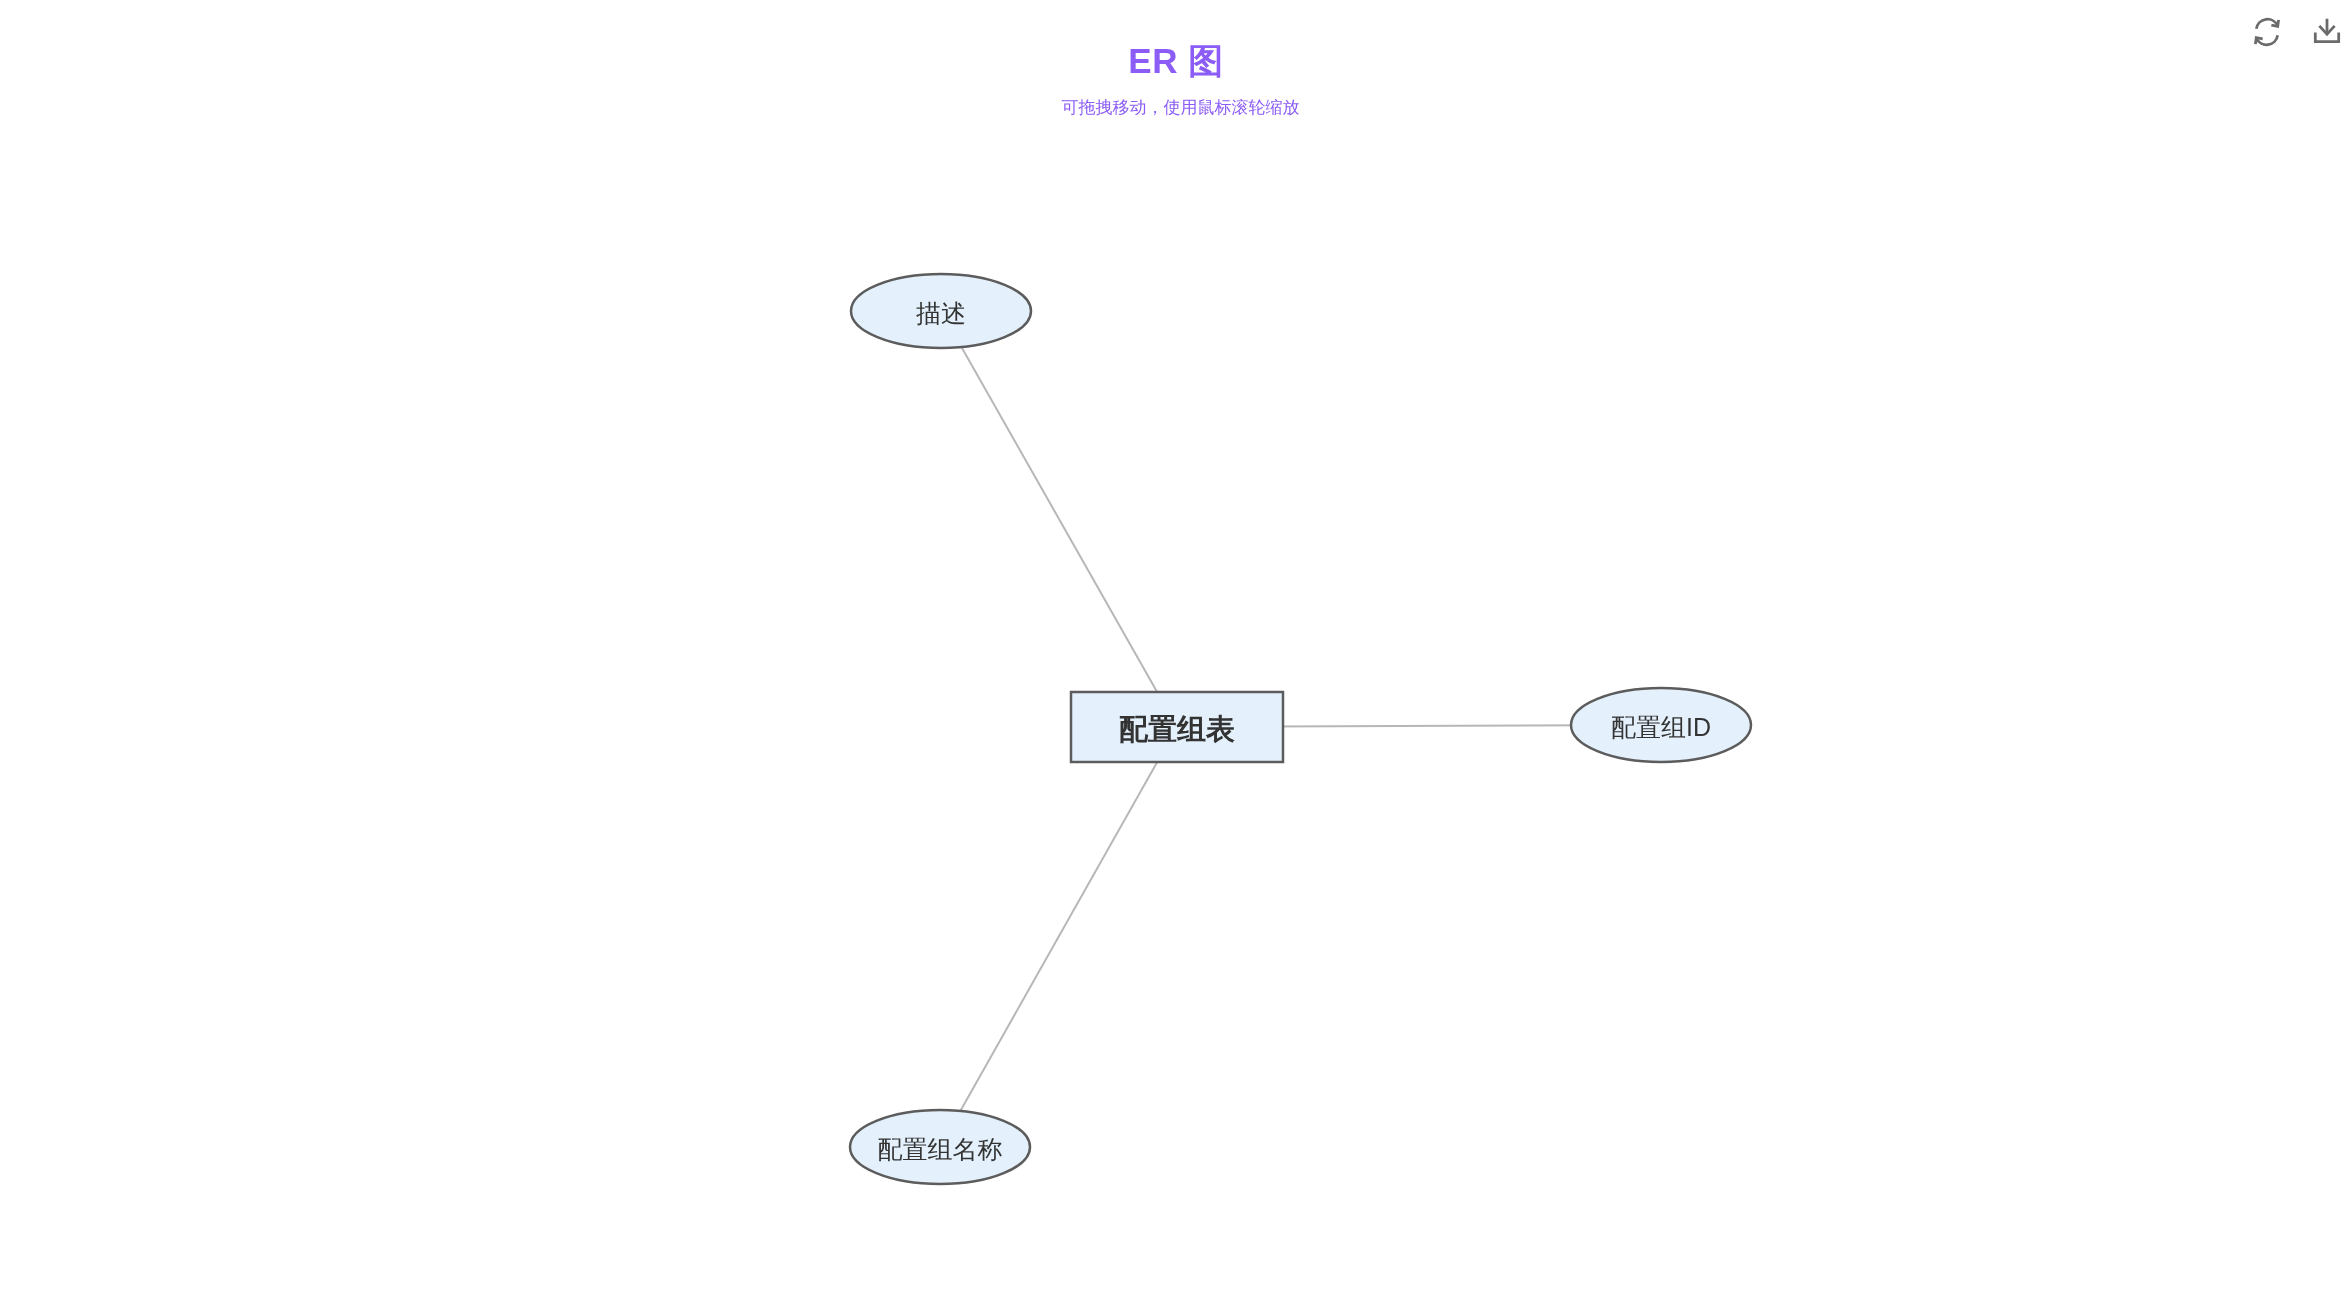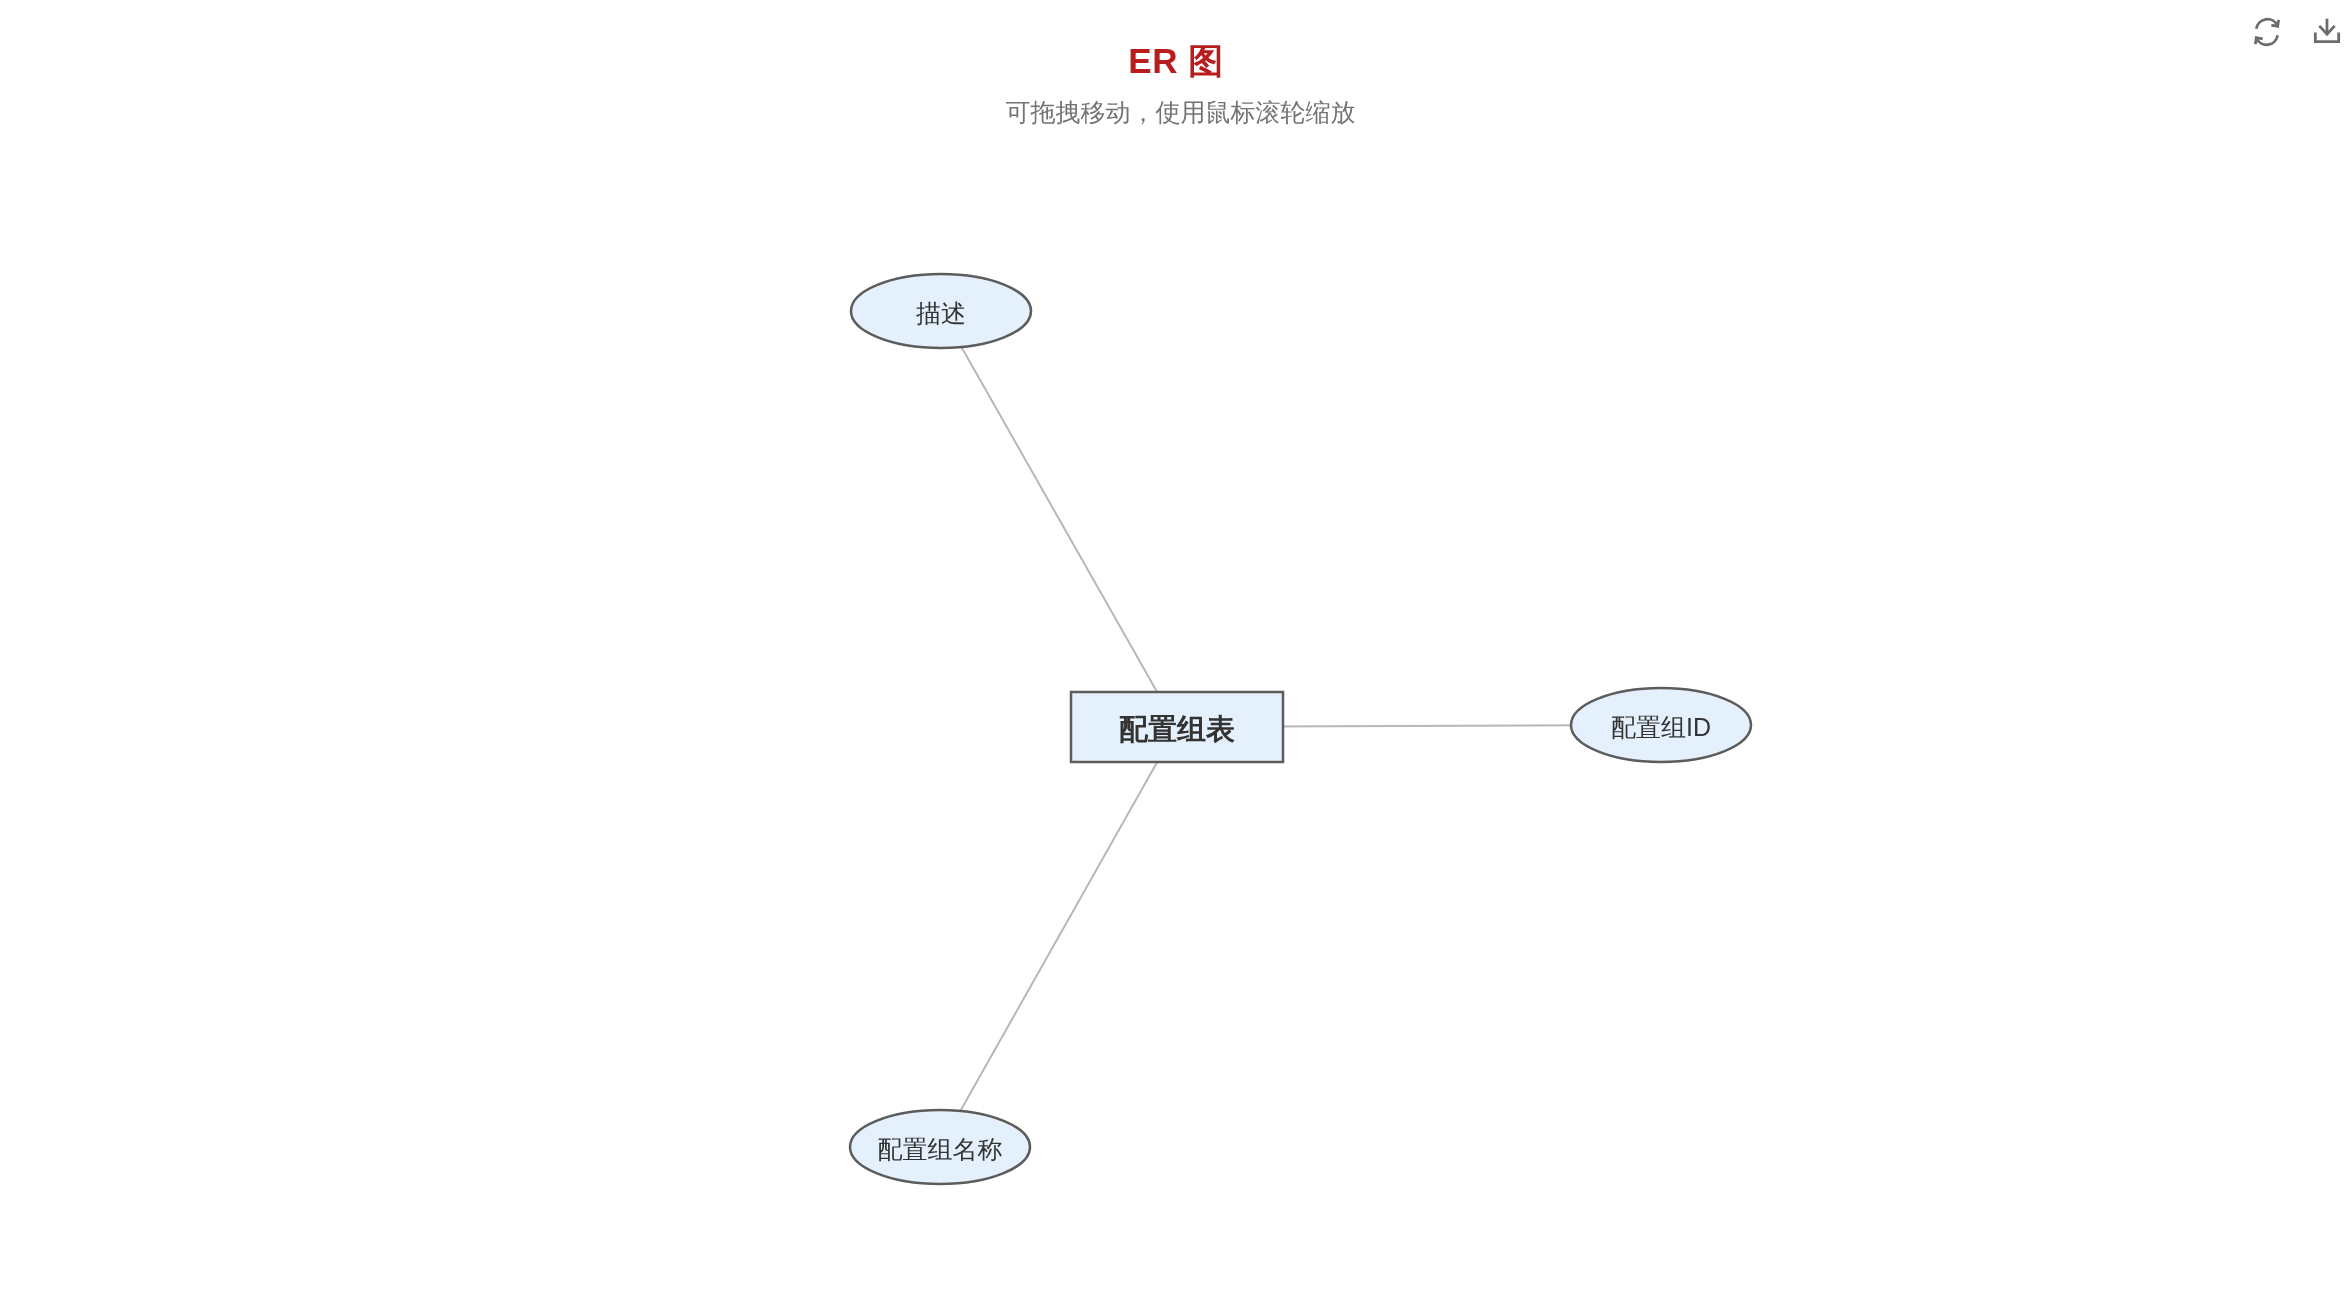--- a/index.html
+++ b/index.html
@@ -21,29 +21,29 @@
     position: absolute;
     top: 42px;
     left: 0;
     width: 100%;
     text-align: center;
     pointer-events: none;
   }
   .chart-title {
     font-size: 35px;
     font-weight: 700;
-    color: #b91c1c;
+    color: #8b5cf6;
     line-height: 1.1;
     letter-spacing: 0.5px;
   }
   .chart-subtitle {
     margin-top: 15px;
-    font-size: 25px;
+    font-size: 17px;
     font-weight: 400;
-    color: #737373;
+    color: #8b5cf6;
     padding-left: 9px;
   }
   .toolbox {
     position: absolute;
     top: 14px;
     right: 7px;
     display: flex;
     gap: 24px;
     align-items: center;
   }

